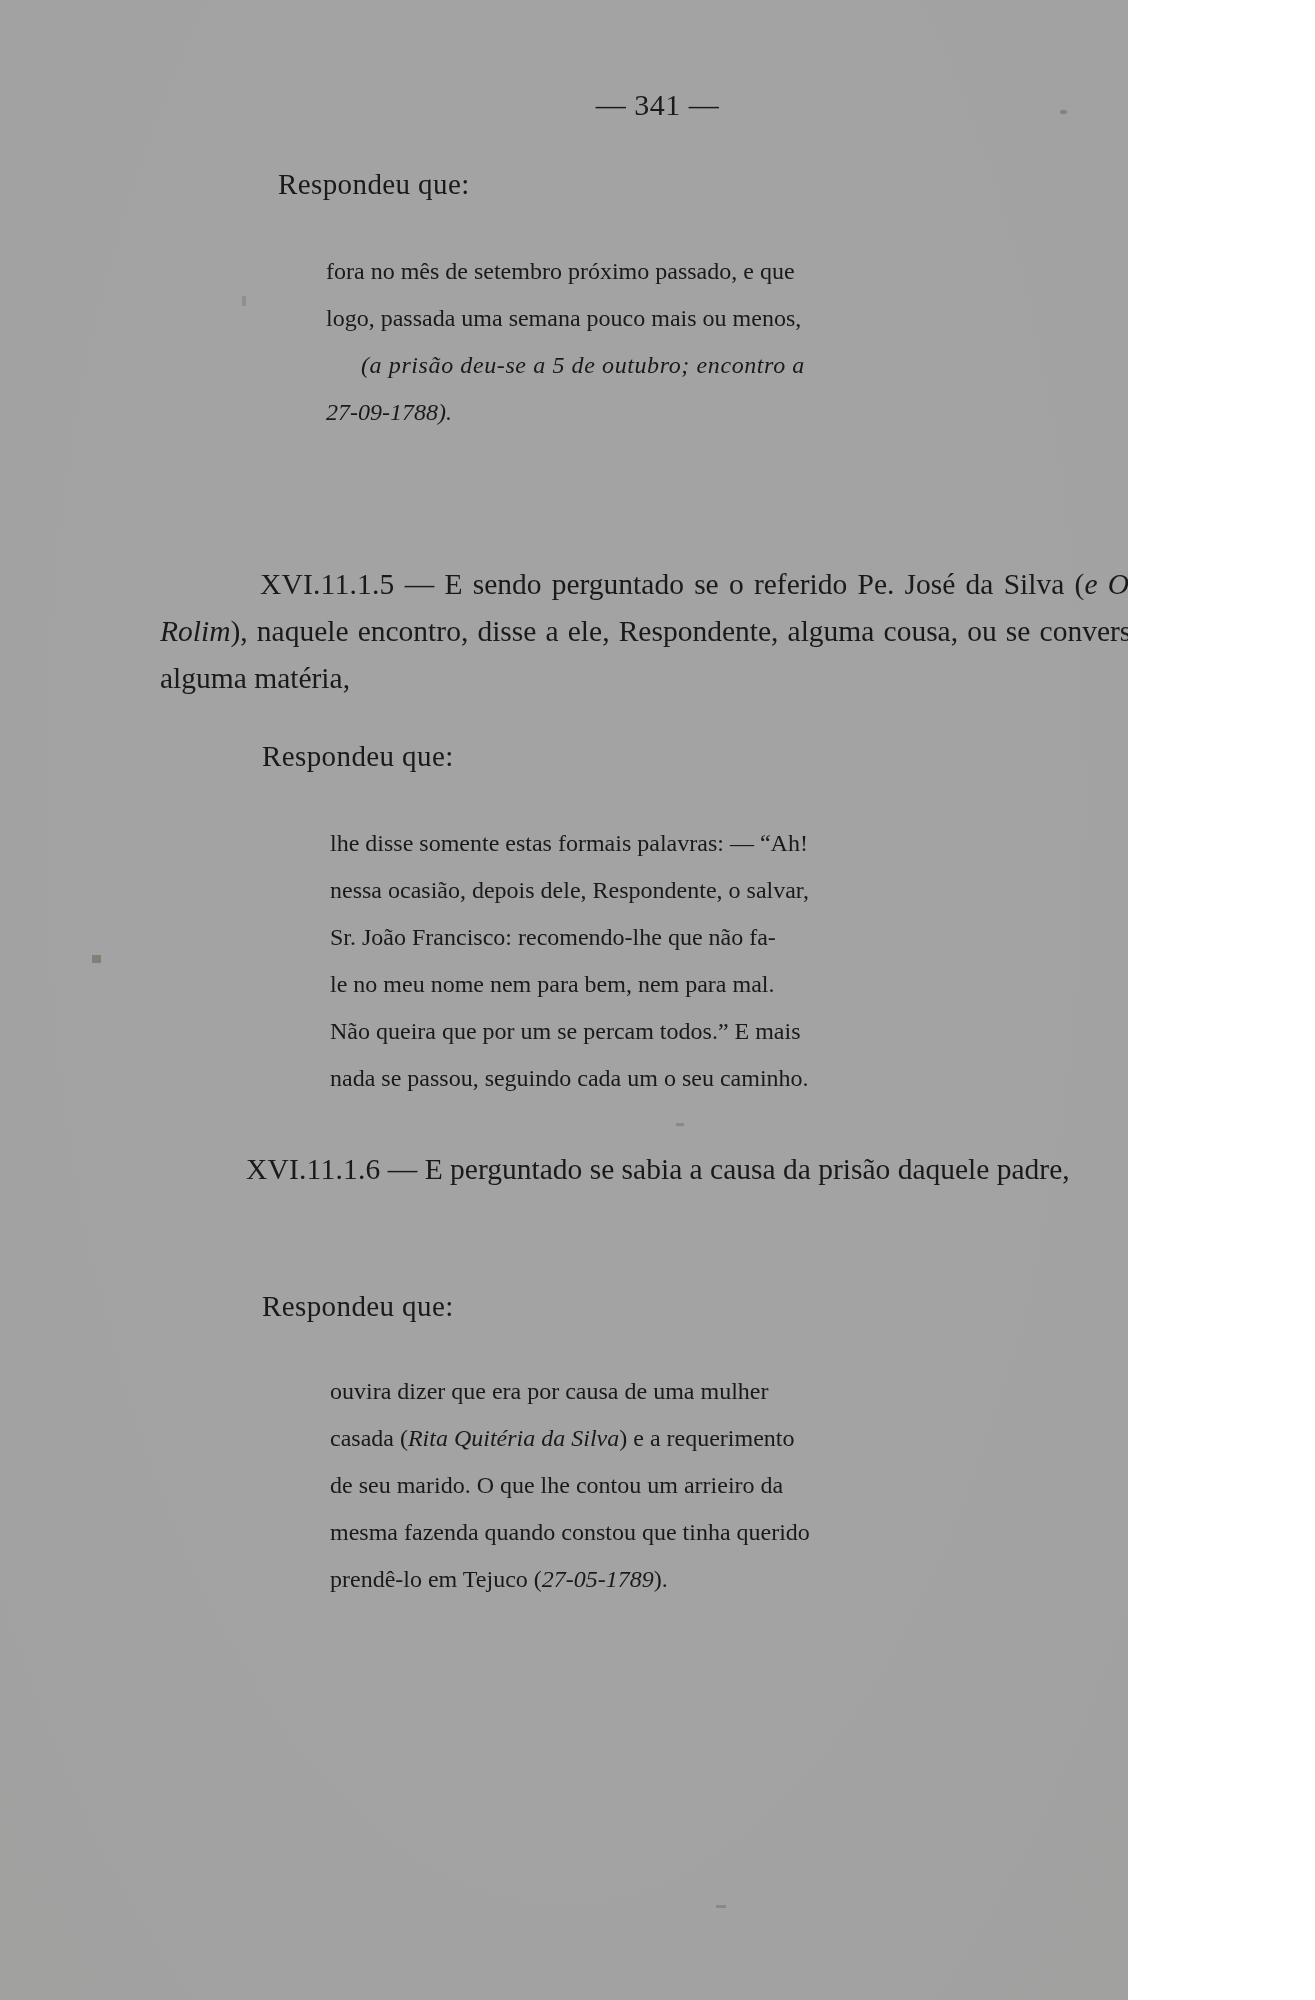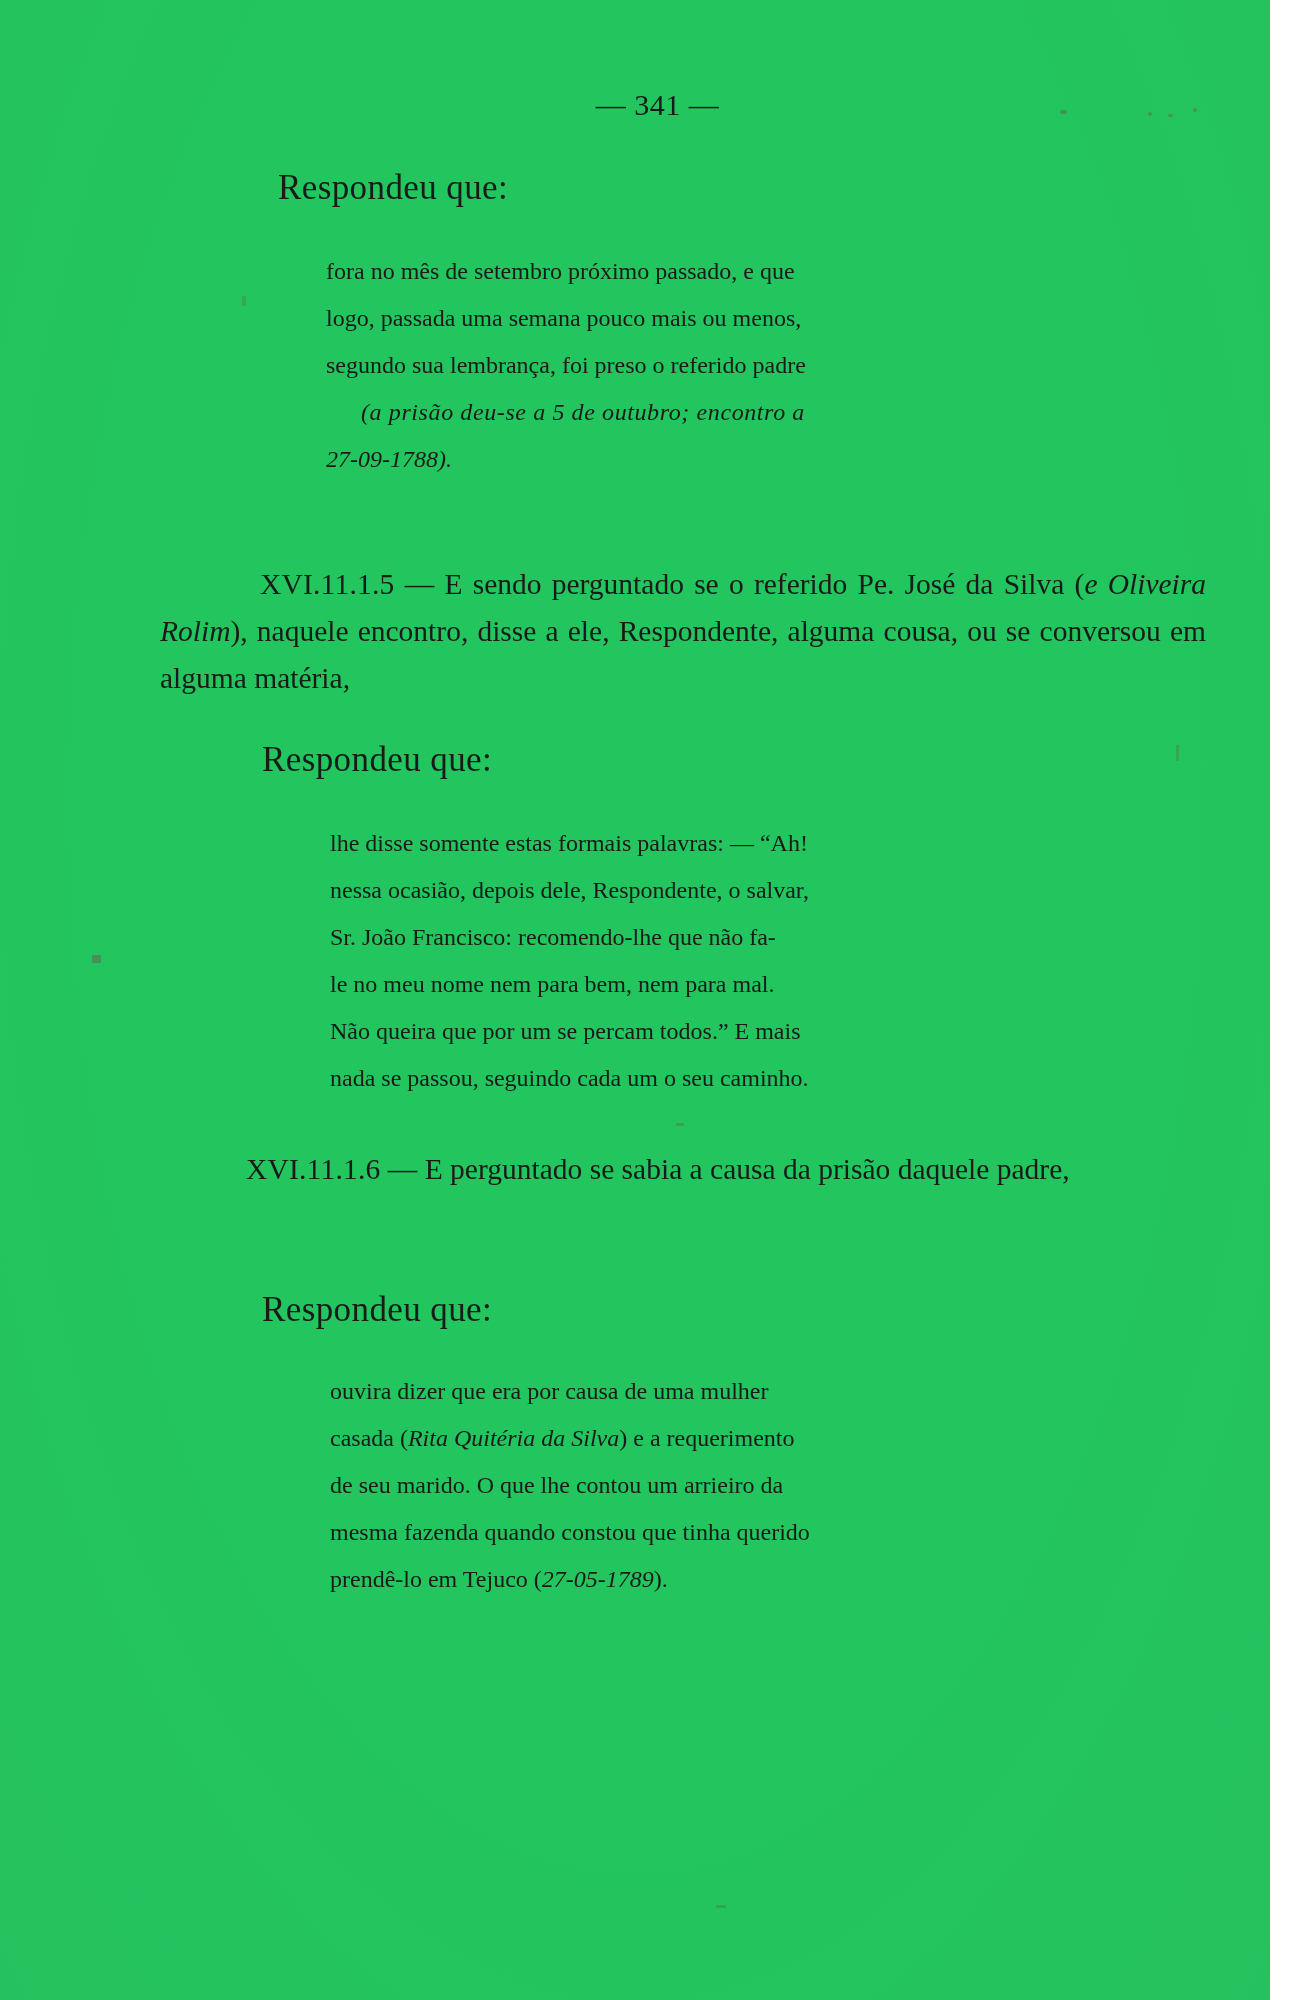--- a/index.html
+++ b/index.html
@@ -2,23 +2,23 @@
 <html lang="pt"><head>
 <meta charset="utf-8">
 <style>
   html, body {
     margin: 0;
     padding: 0;
     background: #ffffff;
   }
   .page {
     position: relative;
-    width: 1270px;
+    width: 1128px;
     height: 2000px;
-    background: #22c55e;
+    background: #a3a3a3;
     font-family: "Liberation Serif", serif;
     color: #1a1a1a;
     overflow: hidden;
   }
   
   .page:before {
     content: "";
     position: absolute;
     inset: 0;
     background: radial-gradient(ellipse at 50% 40%, rgba(255,255,255,0) 55%, rgba(120,110,95,0.045) 100%);
@@ -52,21 +52,21 @@
   .s5 { left: 1176px; top: 745px; width: 3px; height: 16px; opacity: 0.35; }
   .s6 { left: 92px;  top: 955px; width: 9px;  height: 8px; opacity: 0.55; }
   .s7 { left: 242px; top: 296px; width: 4px;  height: 10px; opacity: 0.3; }
   .s8 { left: 676px; top: 1123px; width: 8px; height: 3px; opacity: 0.4; }
   .s9 { left: 716px; top: 1905px; width: 10px; height: 3px; opacity: 0.4; }
 
   .blk { position: absolute; }
 
   
   .lead {
-    font-size: 35px;
+    font-size: 29px;
     letter-spacing: 0.4px;
   }
 
   
   .quote {
     font-size: 24px;
     line-height: 47px;
     text-align: justify;
     text-justify: inter-word;
   }
@@ -115,21 +115,20 @@
     <span class="speckle s6"></span>
     <span class="speckle s7"></span>
     <span class="speckle s8"></span>
     <span class="speckle s9"></span>
 
     <div class="blk lead" id="lead1">Respondeu que:</div>
 
     <div class="blk quote" id="ans1">
       <div>fora no mês de setembro próximo passado, e que</div>
       <div>logo, passada uma semana pouco mais ou menos,</div>
-      <div>segundo sua lembrança, foi preso o referido padre</div>
       <div style="font-style:italic; letter-spacing:0.6px;margin-left:35px;">(a prisão deu-se a 5 de outubro; encontro a</div>
       <div style="font-style:italic;">27-09-1788).</div>
     </div>
 
     <div class="blk para hang1" id="q5">
       <span class="num nowrap">XVI.11.1.5</span>
       <span>—</span>
       <span>E sendo perguntado se o referido Pe. José da Silva (<i>e Oliveira Rolim</i>), naquele encontro, disse a ele, Respondente, alguma cousa, ou se conversou em alguma matéria,</span>
     </div>
 

